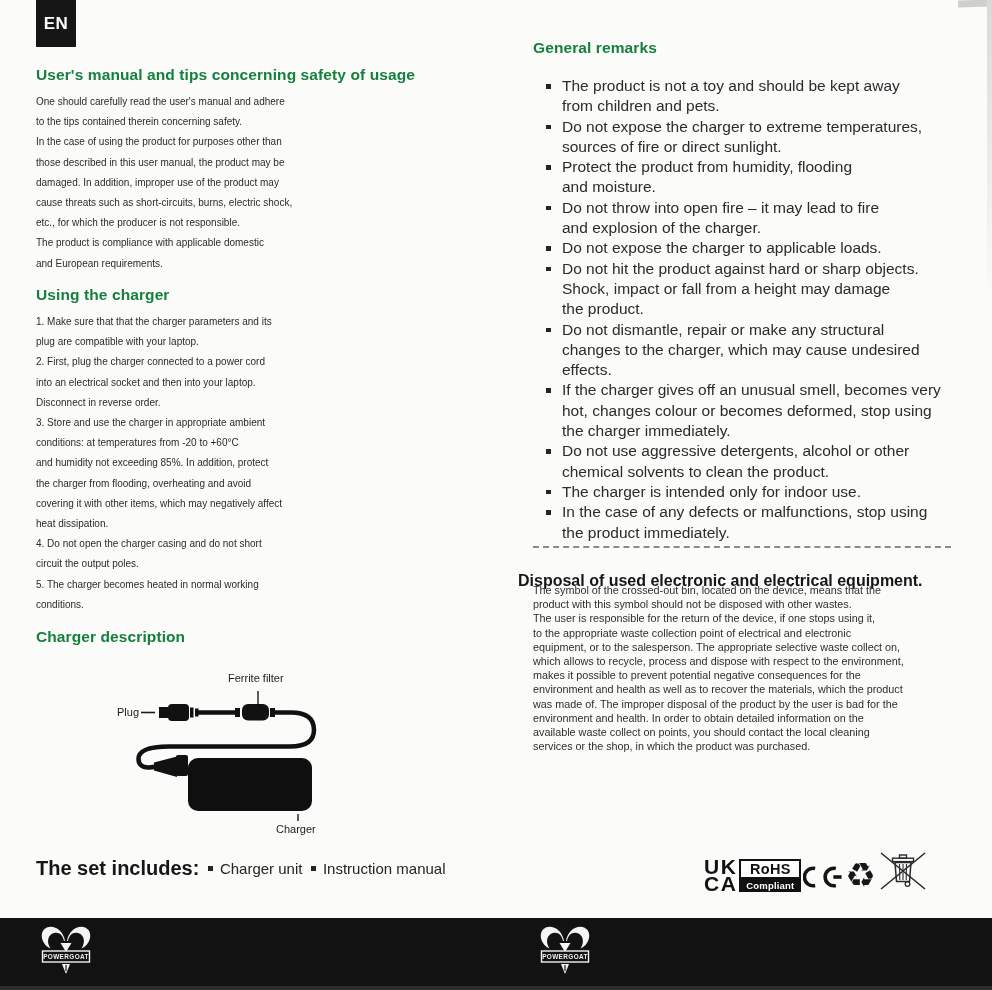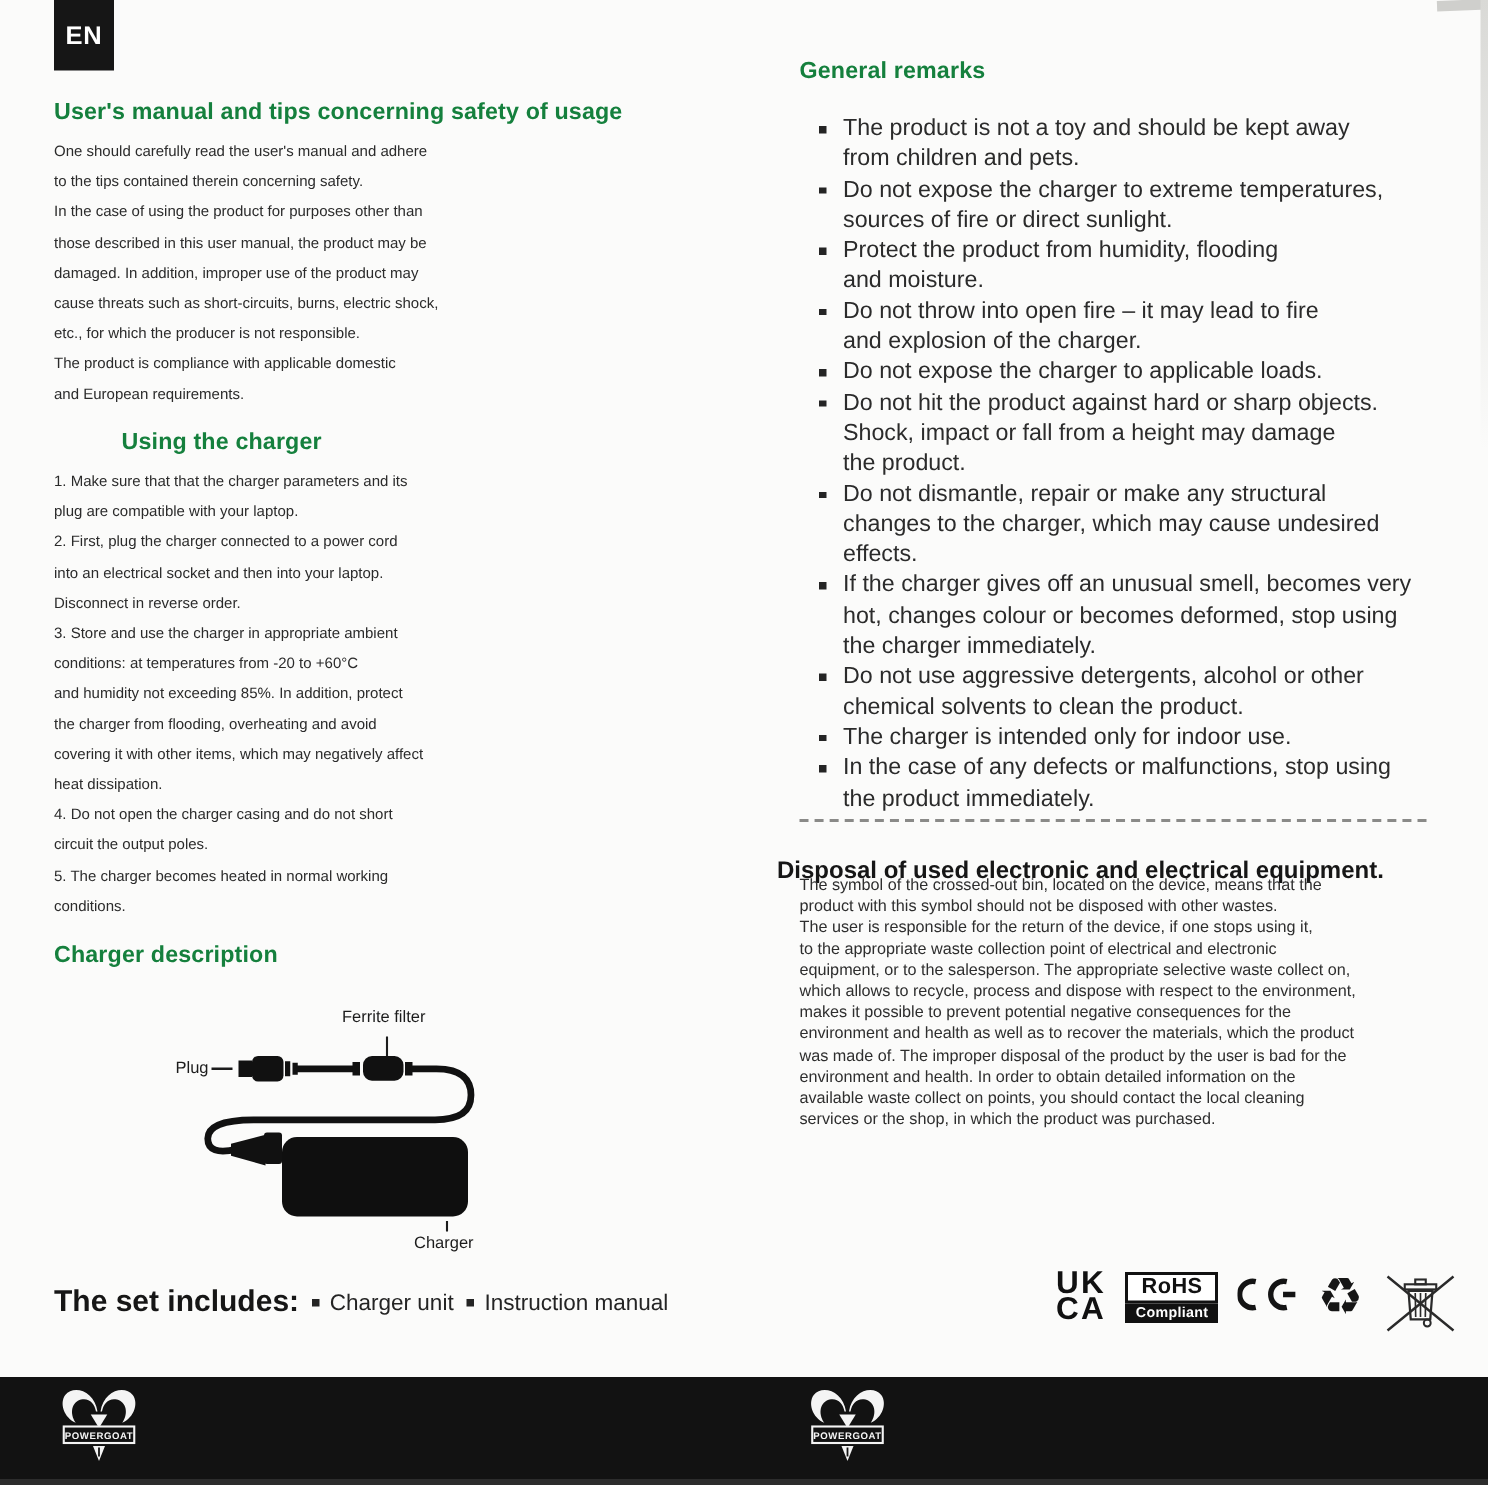--- a/index.html
+++ b/index.html
@@ -33,21 +33,21 @@
   .r{left:533px;}
   .remarks{position:absolute;left:533px;top:64px;width:438px;margin:12px;padding:0;list-style:none;}
   .remarks li{position:relative;padding-left:17px;font-size:15.5px;line-height:20.3px;color:#2b2b2b;white-space:pre-line;}
   .remarks li::before{content:"";position:absolute;left:1px;top:8px;width:4.5px;height:4.5px;background:#242424;}
 
   .divider{position:absolute;left:533px;top:546px;width:418px;border-top:2px dashed #8a8a88;}
   .disp-h{position:absolute;left:508px;top:562px;margin:10px;font-size:16px;font-weight:bold;color:#161616;}
   .disp-p{position:absolute;left:533px;top:583px;width:448px;margin:0;font-size:10.8px;line-height:14.2px;color:#2e2e2e;white-space:pre-line;}
 
   
-  .certs{position:absolute;left:704px;top:848px;height:44px;display:flex;align-items:flex-start;gap:13px;}
+  .certs{position:absolute;left:704px;top:848px;height:44px;display:flex;align-items:flex-end;gap:2px;}
   .ukca{display:flex;flex-direction:column;font-weight:800;font-size:21px;line-height:16.5px;letter-spacing:1.5px;color:#111;}
   .rohs{width:62px;text-align:center;}
   .rohs-top{border:2.5px solid #111;background:#fff;color:#111;font-weight:bold;font-size:14.5px;line-height:16.5px;letter-spacing:.3px;}
   .rohs-bot{background:#111;color:#fff;font-weight:bold;font-size:9.5px;line-height:13px;letter-spacing:.2px;}
   .recycle{font-family:"DejaVu Sans",sans-serif;font-size:34px;line-height:34px;color:#161616;}
 
   
   .footer-bar{position:absolute;left:0;top:918px;width:992px;height:72px;background:#121212;}
   .footer-bar::after{content:"";position:absolute;left:0;bottom:0;width:100%;height:4px;background:#2c2c2c;}
   .goat{position:absolute;top:4px;}
@@ -67,21 +67,21 @@
   <p class="body-text l" style="top:92px;">One should carefully read the user's manual and adhere
 to the tips contained therein concerning safety.
 In the case of using the product for purposes other than
 those described in this user manual, the product may be
 damaged. In addition, improper use of the product may
 cause threats such as short-circuits, burns, electric shock,
 etc., for which the producer is not responsible.
 The product is compliance with applicable domestic
 and European requirements.</p>
 
-  <h2 class="sec l" style="top:286px;margin-left:45px;">Using the charger</h2>
+  <h2 class="sec l" style="top:286px;">Using the charger</h2>
   <p class="body-text l" style="top:312px;">1. Make sure that that the charger parameters and its
 plug are compatible with your laptop.
 2. First, plug the charger connected to a power cord
 into an electrical socket and then into your laptop.
 Disconnect in reverse order.
 3. Store and use the charger in appropriate ambient
 conditions: at temperatures from -20 to +60°C
 and humidity not exceeding 85%. In addition, protect
 the charger from flooding, overheating and avoid
 covering it with other items, which may negatively affect

